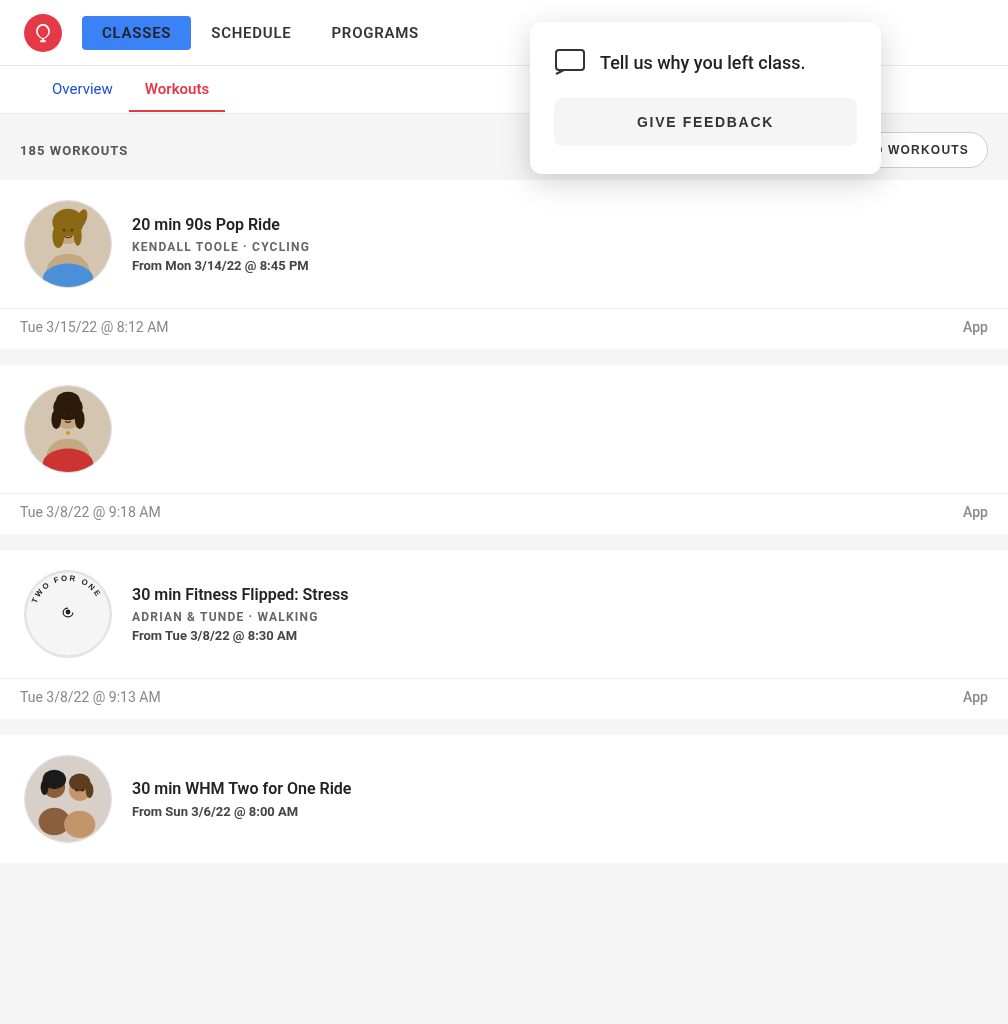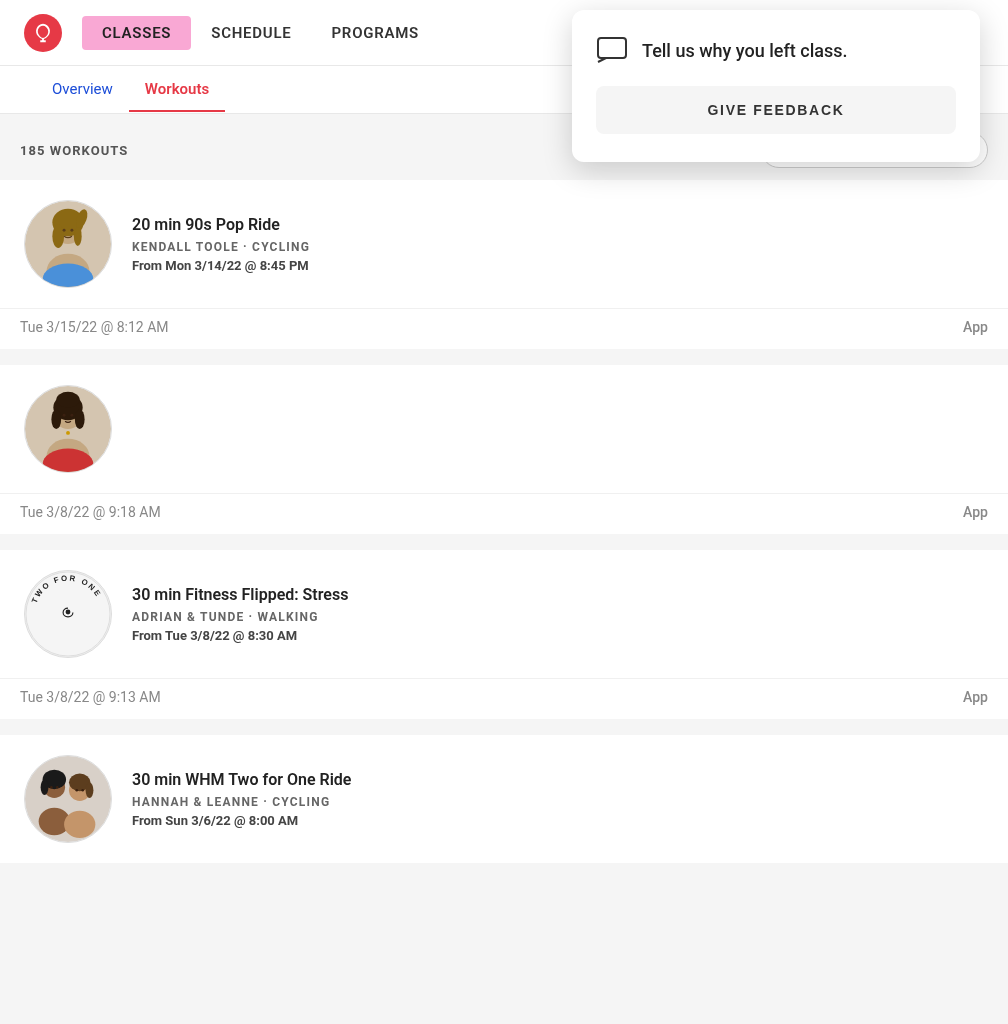--- a/index.html
+++ b/index.html
@@ -46,36 +46,35 @@
       font-size: 15px;
       font-weight: 600;
       letter-spacing: 0.05em;
       color: #333;
       cursor: pointer;
       text-transform: uppercase;
       border-radius: 4px;
     }
 
     .nav-item.active {
-      background: #f9a8d4;
+      background: #3b82f6;
       color: #222;
     }
 
     
     .popup {
       position: absolute;
-      top: 10px;
+      top: 22px;
       left: 530px;
-      width: 408px;
+      width: 351px;
       background: white;
       border-radius: 12px;
       box-shadow: 0 8px 30px rgba(0,0,0,0.18);
       padding: 24px 24px 28px;
       z-index: 100;
-      margin-left: 42px;
     }
 
     .popup-header {
       display: flex;
       align-items: center;
       gap: 14px;
       margin-bottom: 20px;
     }
 
     .popup-icon {
@@ -424,19 +423,16 @@
 
         <circle cx="27" cy="32" r="1.3" fill="#3a2010"></circle>
         <circle cx="33" cy="32" r="1.3" fill="#3a2010"></circle>
 
         <circle cx="53" cy="35" r="1.3" fill="#3a2010"></circle>
         <circle cx="59" cy="35" r="1.3" fill="#3a2010"></circle>
       </svg>
     </div>
     <div class="workout-info">
       <div class="workout-title">30 min WHM Two for One Ride</div>
-      <div class="workout-instructor">
-        <span>HANNAH &amp; LEANNE</span> · <span>CYCLING</span>
-      </div>
       <div class="workout-from">From Sun 3/6/22 @ 8:00 AM</div>
     </div>
   </div>
 </div>
 
 </body></html>

